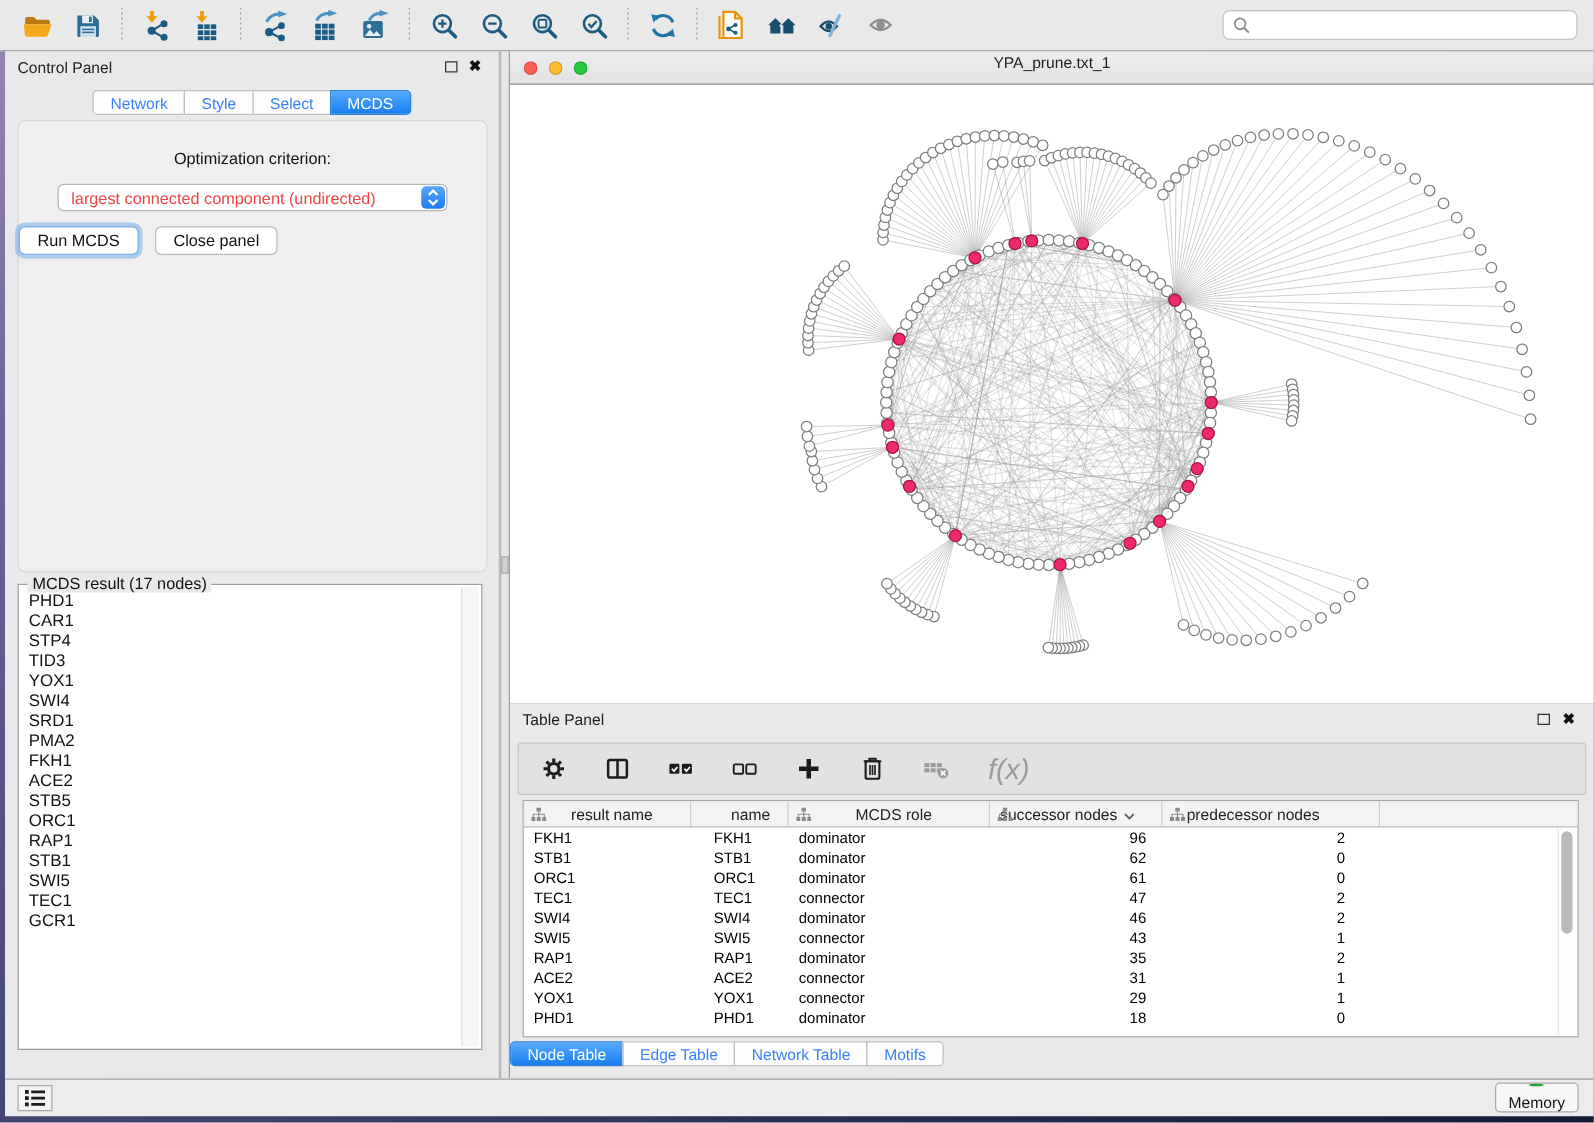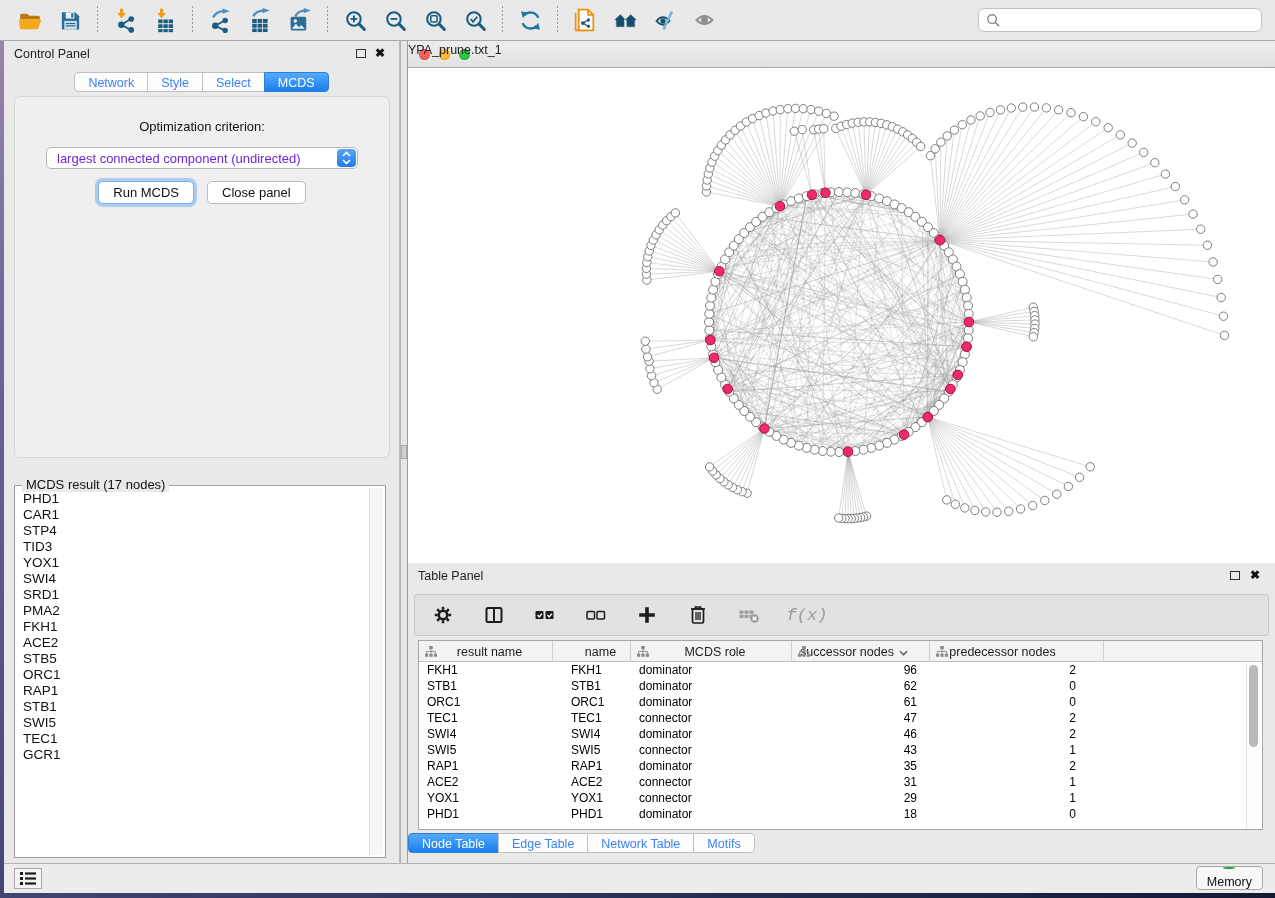--- a/index.html
+++ b/index.html
@@ -27,50 +27,50 @@
   
   .control-panel{position:absolute;left:4px;top:41px;width:396px;height:822px;background:#e9e9e9;box-sizing:border-box;border-right:1px solid #bdbdbd;}
   .ctabs{position:absolute;left:0;top:31px;width:100%;display:flex;justify-content:center;}
   .tab{height:20px;line-height:20px;padding:0 13px;font-size:12.5px;background:#fdfdfd;border:1px solid #c0c0c0;margin-left:-1px;color:#3b82f6;}
   .tab:first-child{border-radius:4px 0 0 4px;margin-left:0;}
   .tab:last-child{border-radius:0 4px 4px 0;}
   .tab.active{background:linear-gradient(#55aafd,#1a7ef0);color:#fff;border-color:#2e7fd6;}
   .tab-content{position:absolute;left:10px;top:55px;width:376px;height:362px;background:#efefef;border:1px solid #d6d6d6;border-radius:6px;box-sizing:border-box;text-align:center;}
   .crit-label{margin-top:22px;font-size:13px;color:#111;}
   .dropdown{position:relative;width:312px;height:22px;margin:13px auto 0;background:#fff;border:1px solid #b5b5b5;border-radius:5px;box-sizing:border-box;text-align:left;}
-  .dropdown .val{position:absolute;left:10px;top:3px;font-size:13px;color:#6d28d9;white-space:nowrap;}
+  .dropdown .val{position:absolute;left:10px;top:3px;font-size:13px;color:#ef4444;white-space:nowrap;}
   .stepper{position:absolute;right:1px;top:1px;width:19px;height:18px;border-radius:4px;background:linear-gradient(#59a6f7,#1d7bf0);}
-  .btnrow{margin-top:12px;display:flex;justify-content:center;gap:13px;}
+  .btnrow{margin-top:12px;display:flex;justify-content:flex-start;gap:13px;}
   .pbtn{height:23px;padding:0 14px;font-size:13px;font-family:"Liberation Sans",sans-serif;background:#fff;border:1px solid #bdbdbd;border-radius:5px;color:#111;}
   .pbtn.focus{border-color:#7ab0e8;box-shadow:0 0 0 3px rgba(110,165,240,.5);}
-  .mcds-group{position:absolute;left:10px;top:444px;width:370px;height:371px;background:#fff;border:1px solid #9e9e9e;}
+  .mcds-group{position:absolute;left:10px;top:426px;width:370px;height:371px;background:#fff;border:1px solid #9e9e9e;}
   .mcds-legend{position:absolute;top:-9px;left:7px;background:#e9e9e9;padding:0 4px;font-size:13px;color:#111;}
   .mcds-list{position:absolute;left:4px;top:5px;right:19px;bottom:4px;overflow:hidden;}
   .mcds-item{font-size:13.5px;line-height:16px;color:#111;padding-left:4px;}
   .mcds-scroll{position:absolute;top:2px;right:2px;bottom:2px;width:13px;background:#f6f6f6;border-left:1px solid #dedede;}
 
   
   .vsplit{position:absolute;left:400px;top:41px;width:8px;height:822px;background:#e7e7e7;border-left:1px solid #b5b5b5;border-right:1px solid #9d9d9d;box-sizing:border-box;}
   .grip{position:absolute;left:0px;top:404px;width:6px;height:14px;background:#d0d0d0;border:1px solid #aaa;box-sizing:border-box;}
 
   
   .netwin{position:absolute;left:408px;top:41px;width:867px;height:522px;}
   .nettitle{position:absolute;left:0;top:0;width:100%;height:27px;background:linear-gradient(#ededed,#e2e2e2);border-bottom:1px solid #a5a5a5;box-sizing:border-box;}
   .tl{position:absolute;top:8px;width:11px;height:11px;border-radius:50%;padding:0;border:1px solid rgba(0,0,0,.15);}
   .tl.red{left:11px;background:#ff5f58;}
   .tl.yel{left:31px;background:#ffbd2e;}
   .tl.grn{left:51px;background:#28c841;}
-  .nettitle .title{position:absolute;left:0;right:0;top:2px;text-align:left;font-size:12.5px;color:#222;}
+  .nettitle .title{position:absolute;left:0;right:0;top:2px;text-align:center;font-size:12.5px;color:#222;}
   .netcanvas{position:absolute;left:0;top:27px;width:867px;height:495px;background:#fff;}
 
   
   .tablepanel{position:absolute;left:408px;top:563px;width:867px;height:300px;background:#e9e9e9;box-sizing:border-box;}
   .ttoolbar{position:absolute;left:6px;top:31px;right:6px;height:42px;background:#e2e2e2;border:1px solid #c6c6c6;border-radius:3px;box-sizing:border-box;display:flex;align-items:center;padding-left:16px;gap:27px;}
   .tibtn{border:none;background:transparent;padding:0;width:24px;height:24px;display:flex;align-items:center;justify-content:center;}
-  .fx{font-family:Liberation Mono, monospace;font-style:italic;color:#9b9b9b;font-size:17px;}
+  .fx{font-family:Liberation Sans, sans-serif;font-style:italic;color:#9b9b9b;font-size:23px;}
   .dtable{position:absolute;left:10px;top:77px;width:845px;height:190px;background:#fff;border:1px solid #a6a6a6;box-sizing:border-box;overflow:hidden;}
   .thead{display:flex;height:21px;background:#f3f3f3;border-bottom:1px solid #bfbfbf;box-sizing:border-box;}
   .th{position:relative;height:21px;border-right:1px solid #cfcfcf;box-sizing:border-box;display:flex;align-items:center;justify-content:center;font-size:12.5px;color:#222;gap:5px;}
   .th .cicon{position:absolute;left:6px;top:5px;}
   .tr{display:flex;height:16px;}
   .td{font-size:12px;line-height:16px;color:#000;box-sizing:border-box;white-space:nowrap;overflow:hidden;}
   .td.num{text-align:right;}
   .c0{width:134px;padding-left:8px;}
   .c1{width:78px;padding-left:18px;}
   .c2{width:161px;padding-left:8px;}

